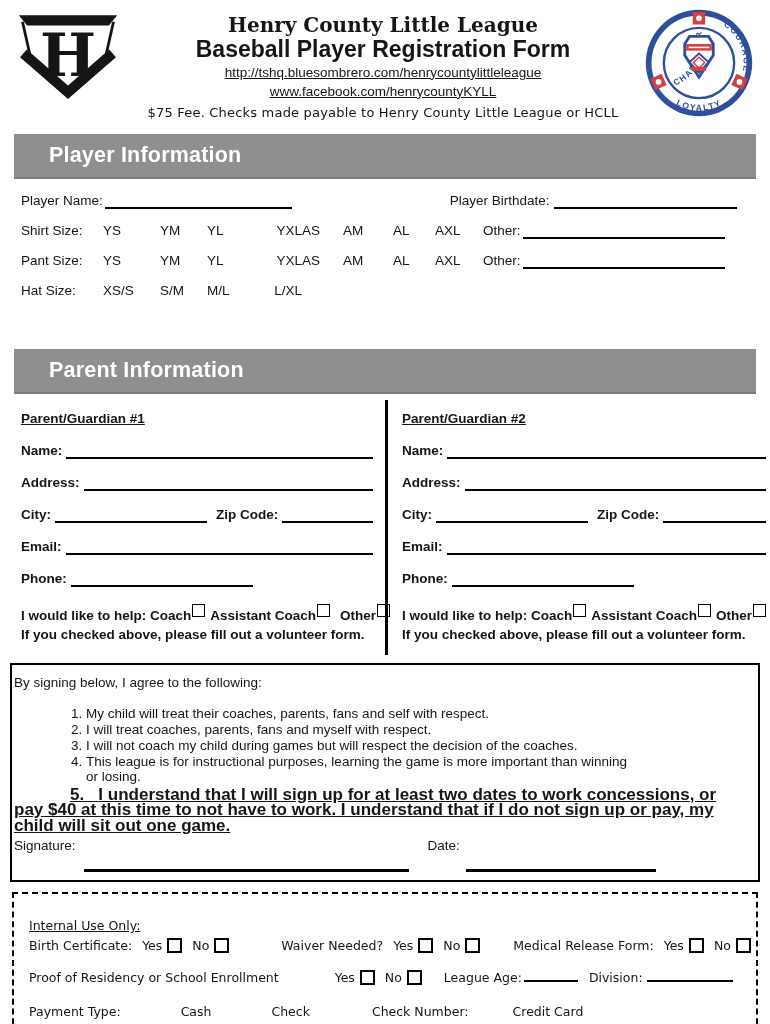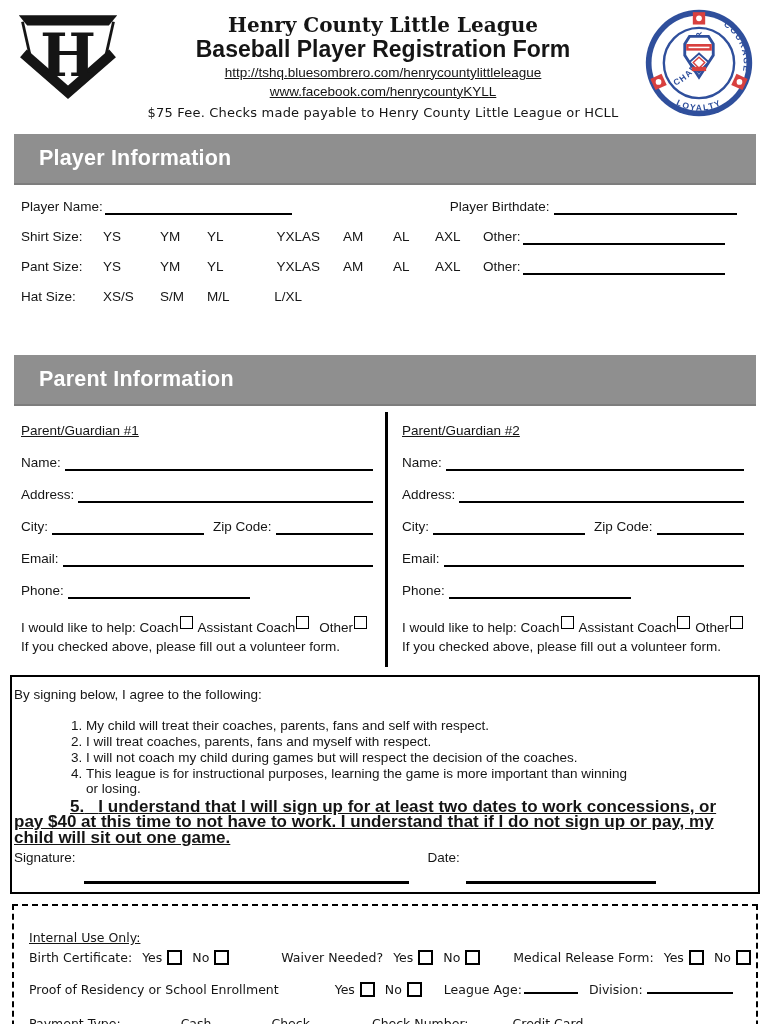--- a/index.html
+++ b/index.html
@@ -15,23 +15,23 @@
   .hp-logo { width:108px; flex:0 0 108px; margin-top:4px; }
   .ll-logo { width:118px; flex:0 0 118px; }
   .header-center { flex:1; text-align:center; padding-top:8px; }
   .h-title { font-family:"DejaVu Serif", serif; font-weight:bold; font-size:20px; line-height:1.12; }
   .h-subtitle { font-family:Liberation Sans, sans-serif; font-weight:bold; font-size:23px; line-height:1.15; }
   .h-link { display:inline-block; font-size:13.5px; text-decoration:underline; color:#151515; margin-top:1px; line-height:1.25; }
   .h-fee { font-family:"DejaVu Sans", sans-serif; font-size:13px; margin-top:4px; letter-spacing:0.2px;text-align:center; }
 
   
   .section-bar {
-    margin:0 14px; height:51px; background:#8f8f8f; border-bottom:2px solid #7d7d7d;
+    margin:0 14px; height:45px; background:#8f8f8f; border-bottom:2px solid #7d7d7d;
     color:#ffffff; font-weight:bold; font-size:21.5px; letter-spacing:0.2px;
-    display:flex; align-items:center; padding-left:25px;
+    display:flex; align-items:center; padding-left:35px;
   }
   .bar-player { margin-top:8px; }
   .bar-parent { margin-top:50px; }
 
   
   .row { display:flex; align-items:flex-end; font-size:13.5px; line-height:17px; padding:0 33px 0 21px; }
   .wline { border-bottom:2.5px solid #000; height:4px; display:inline-block; }
   .flex-line { flex:1; border-bottom:2.5px solid #000; height:4px; margin-left:4px; }
 
   .pn-row { margin-top:13px; }
@@ -40,21 +40,21 @@
 
   .size-row { margin-top:13px; }
   .size-label { width:82px; flex:0 0 82px; }
   .size-opt { display:inline-block; }
   .so-0 { width:57px; } .so-1 { width:47px; } .so-2 { width:46px; } .so-3 { width:49px;text-align:right; }
   .so-4 { width:41px; } .so-5 { width:50px; } .so-6 { width:42px; } .so-7 { width:48px; }
   .other-label { white-space:nowrap; }
   .other-line { width:202px; margin-left:2px; }
 
   
-  .parent-cols { display:flex; align-items:stretch; margin:6px 14px 0 0; }
+  .parent-cols { display:flex; align-items:stretch; margin:6px 14px 0 0;font-weight:bold; }
   .pcol { font-size:13.5px; }
   .pcol-1 { width:385px; flex:0 0 385px; padding:0 12px 12px 21px; }
   .pcol-2 { flex:1; border-left:3px solid #000; padding:0 12px 12px 14px; }
   .pg-heading { text-decoration:underline; font-size:13.5px; margin-top:10px; line-height:17px; }
   .prow { display:flex; align-items:flex-end; margin-top:15px; line-height:17px; }
   .city-line { width:152px; margin-left:4px; border-bottom:2.5px solid #000; height:4px; }
   .zip-label { margin-left:9px; white-space:nowrap; }
   .phone-line { width:182px; margin-left:4px; border-bottom:2.5px solid #000; height:4px; }
   .help-row { margin-top:17px; line-height:17px; white-space:nowrap; }
   .cb { display:inline-block; width:13px; height:13px; border:1.7px solid #000; vertical-align:3px; margin-left:1px; background:#fff; }

